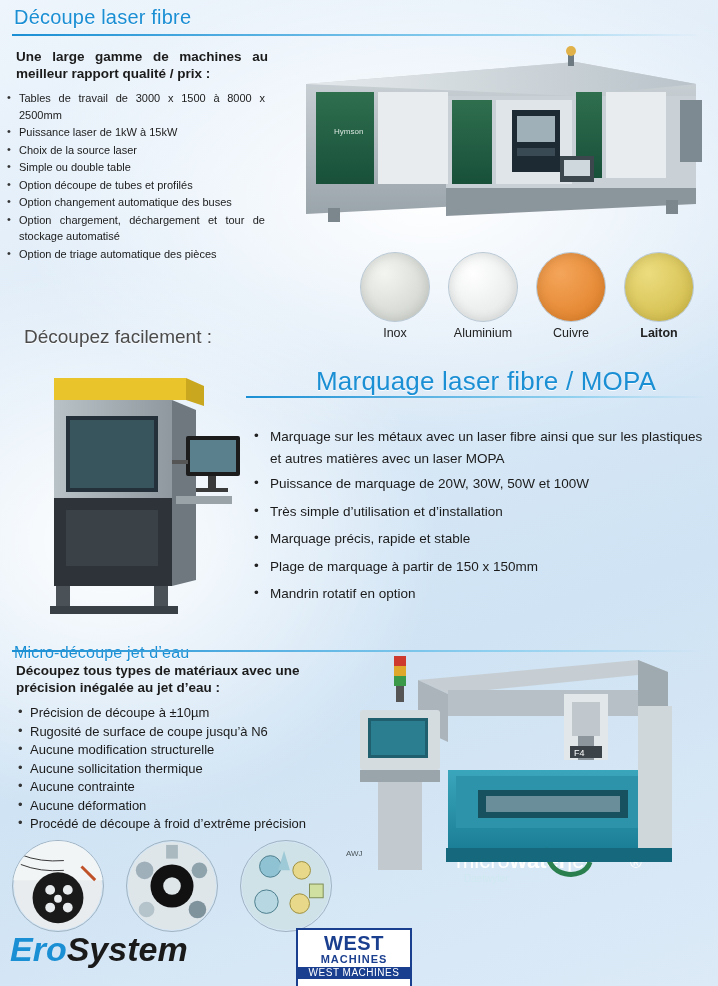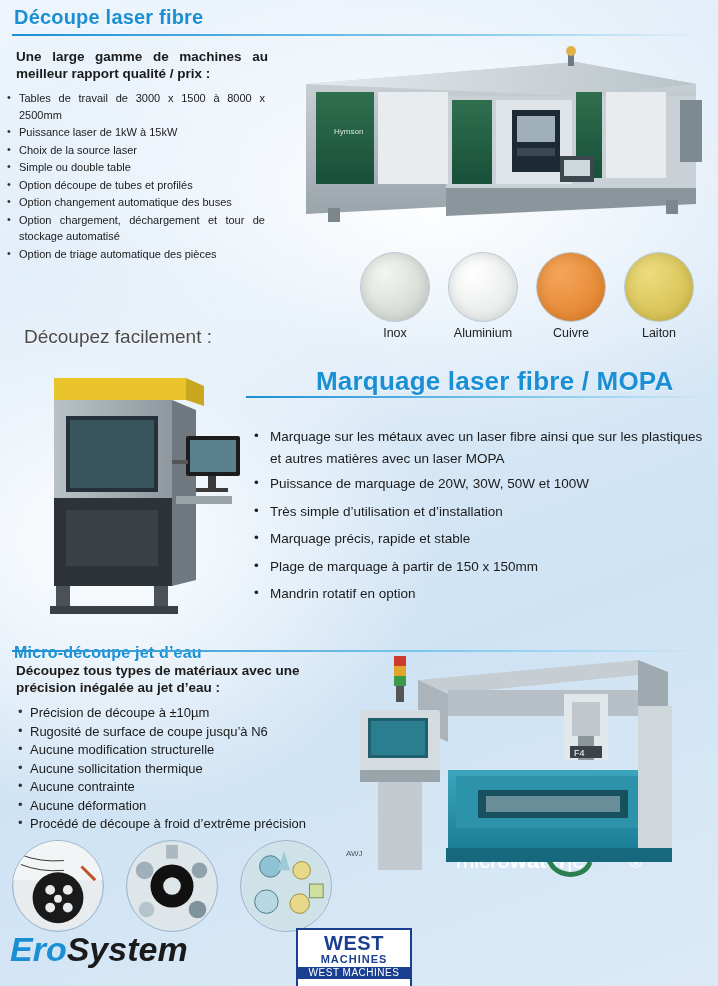--- a/index.html
+++ b/index.html
@@ -13,21 +13,21 @@
   }
   .page {
     position:absolute; inset:0;
     background:
       radial-gradient(ellipse 700px 400px at 60% 20%, #ffffff 0%, rgba(255,255,255,0) 60%),
       radial-gradient(ellipse 600px 500px at 15% 55%, #ffffff 0%, rgba(255,255,255,0) 55%),
       linear-gradient(160deg,#eef5fc 0%, #dceaf7 35%, #cfe3f4 65%, #dceaf7 100%);
   }
   .sec-title {
     color:#1b8fd4;
-    font-weight:bold;
+    font-weight:normal;
     letter-spacing:.2px;
     text-shadow:0 1px 0 rgba(255,255,255,.8);
   }
   .rule {
     height:2px;
     background:linear-gradient(90deg,#1b8fd4,#8fd0ef 70%, rgba(143,208,239,0));
   }
   .txt { color:#1b1b1b; }
   ul.bul { margin:0; padding:0; list-style:none; }
   ul.bul li { position:relative; padding-left:14px; margin-bottom:1px; }
@@ -164,21 +164,21 @@
       <div class="cap">Inox</div>
     </div>
     <div class="mat" style="left:176px;top:0;">
       <div class="disc" style="background:radial-gradient(circle at 35% 30%, #ffffff, #dfe3e2);"></div>
       <div class="cap">Aluminium</div>
     </div>
     <div class="mat" style="left:264px;top:0;">
       <div class="disc" style="background:radial-gradient(circle at 35% 30%, #f4a55a, #de7c22);"></div>
       <div class="cap">Cuivre</div>
     </div>
-    <div class="mat" style="left:352px;top:0;">
+    <div class="mat" style="left:352px;top:0;font-weight:bold;">
       <div class="disc" style="background:radial-gradient(circle at 35% 30%, #ecdc7e, #cdb742);"></div>
       <div class="cap">Laiton</div>
     </div>
   </div>
 
   <div id="s2-title">Découpez facilement :</div>
 
   <div class="sec-title" id="s3-title">Marquage laser fibre / MOPA</div>
   <div class="rule" id="s3-rule"></div>
 

